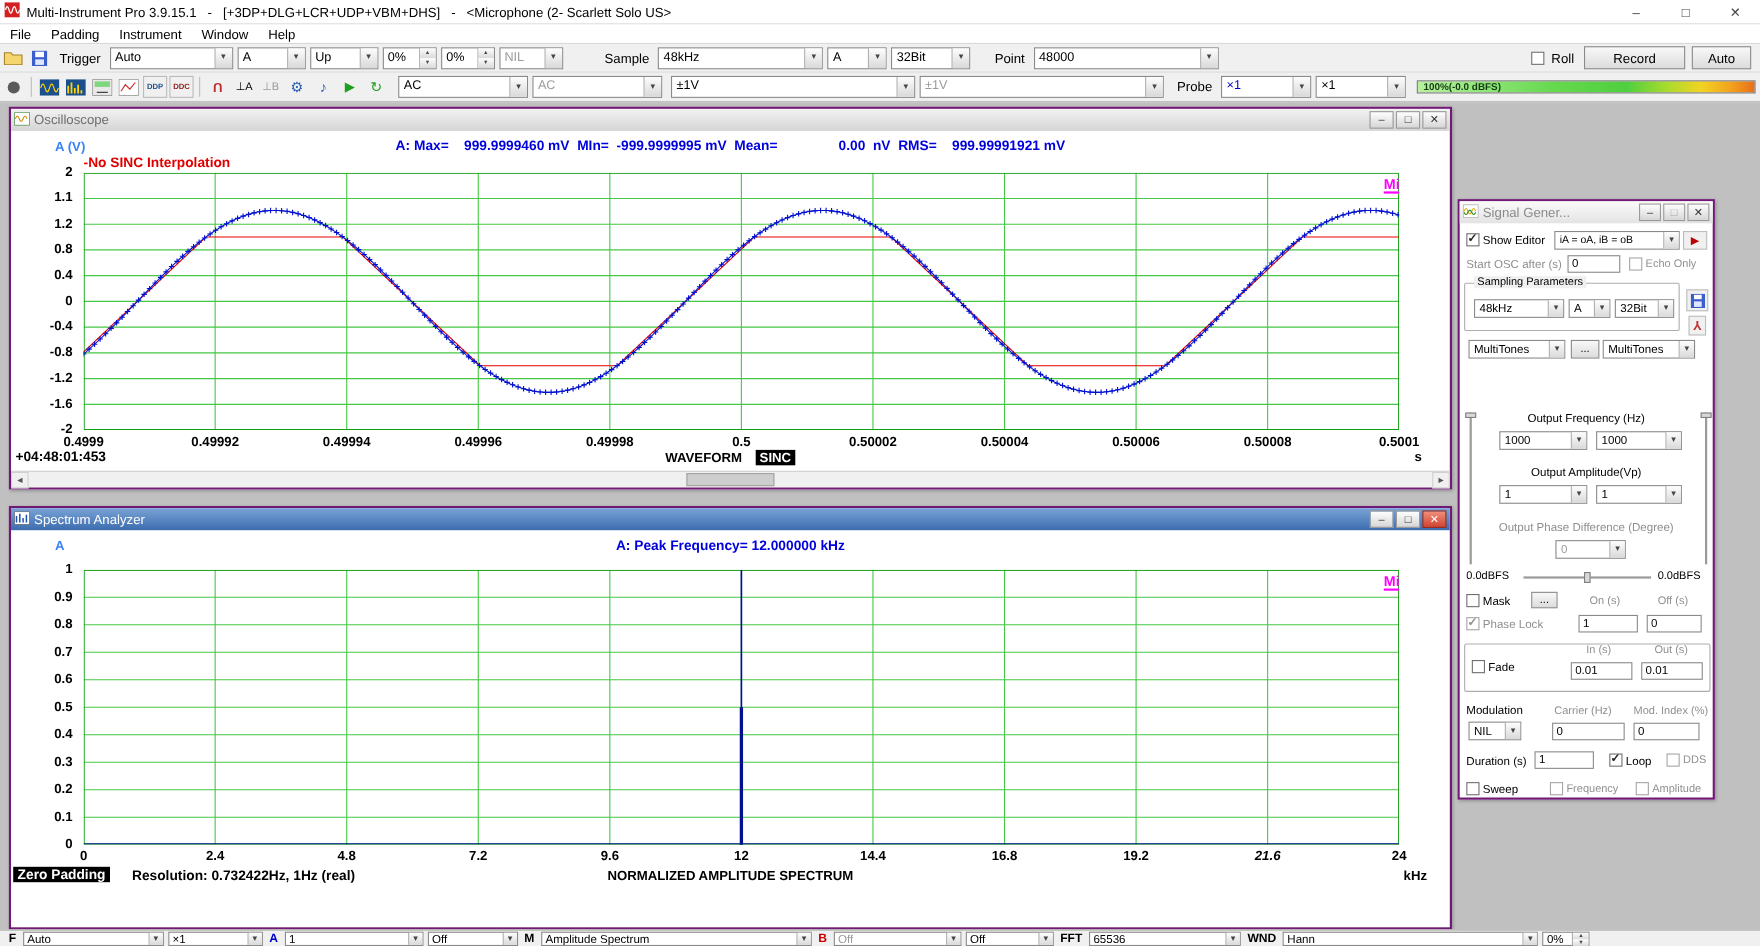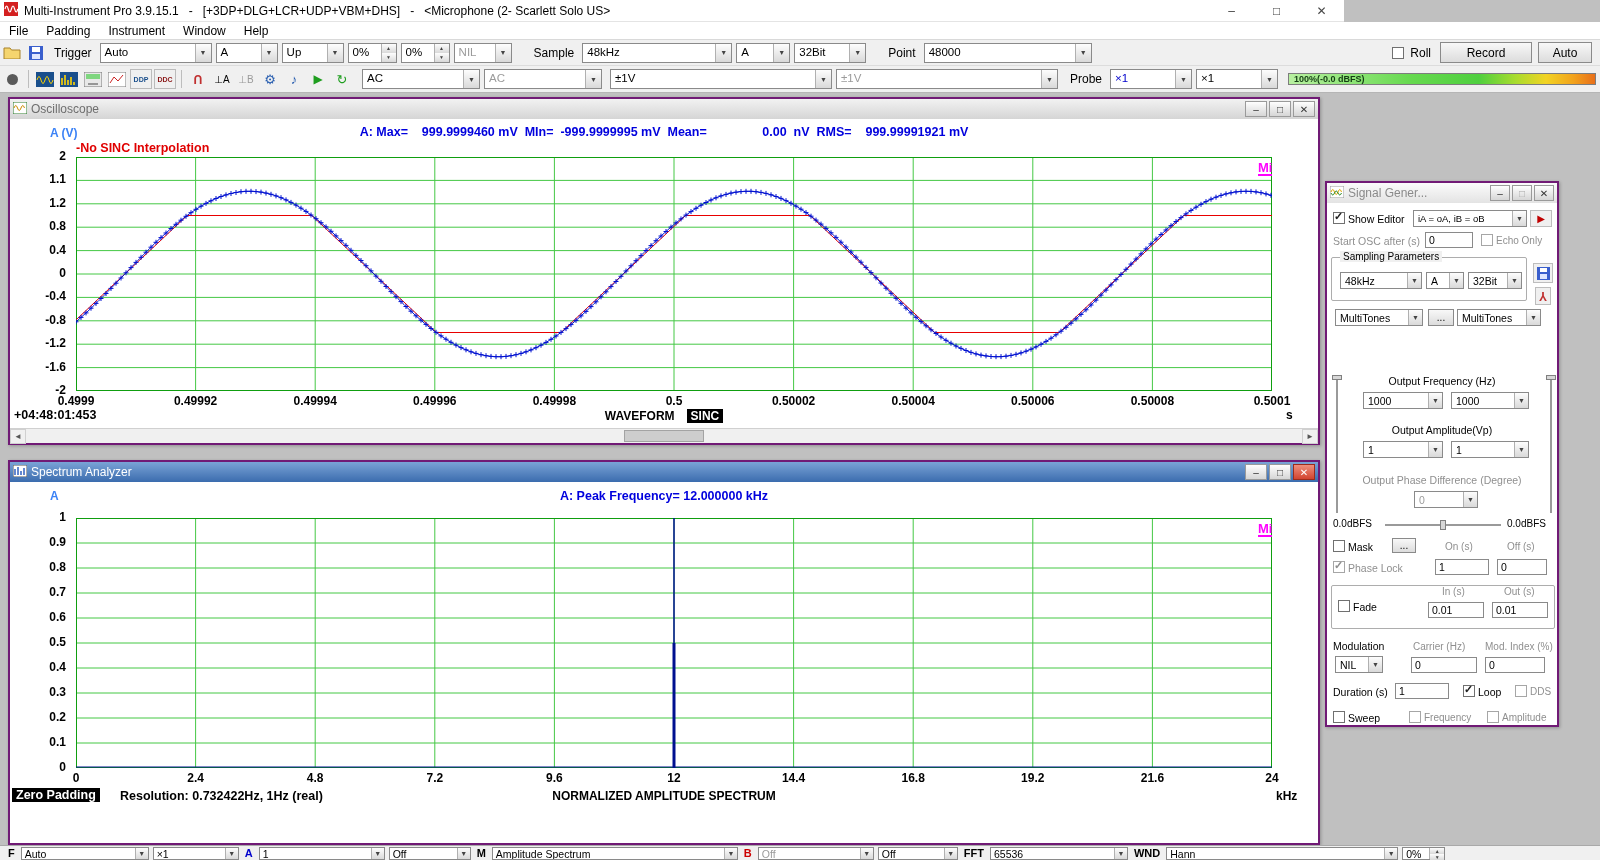--- a/index.html
+++ b/index.html
@@ -3,21 +3,21 @@
 <meta charset="utf-8">
 <style>
 *{margin:0;padding:0;box-sizing:border-box;font-family:"Liberation Sans",sans-serif}
 html,body{width:1600px;height:860px;overflow:hidden}
 body{position:relative;background:#c0c0c0;font-size:12px;color:#000}
 .bold{font-weight:bold}
 .blue{color:#3b82f6}
 .grey{color:#8f8f8f}
 
 
-.titlebar{position:absolute;left:0;top:0;width:1344px;height:22px;background:#fff;display:flex;align-items:center;border-bottom:1px solid #e4e4e4;z-index:30}
+.titlebar{position:absolute;left:0;top:0;width:1600px;height:22px;background:#fff;display:flex;align-items:center;border-bottom:1px solid #e4e4e4;z-index:30}
 .titlebar .appico{margin:0 6px 0 4px}
 .titlebar .ttl{font-size:12px;white-space:pre}
 .capbtns{margin-left:auto;display:flex;height:100%}
 .capbtn{width:45px;display:flex;align-items:center;justify-content:center;color:#444;font-size:12px}
 .menubar{position:absolute;left:0;top:22px;width:1600px;height:18px;background:#fff;display:flex;align-items:center;border-bottom:1px solid #d9d9d9;z-index:30}
 .menubar span{padding:0 9px;font-size:12px}
 .toolbar{position:absolute;left:0;width:1600px;background:#f0f0f0;display:flex;align-items:center;z-index:30}
 #tb1{top:40px;height:26px;border-bottom:1px solid #dcdcdc}
 #tb2{top:66px;height:27px;border-bottom:1px solid #b5b5b5}
 .tlabel{margin:0 6px;font-size:12px;white-space:nowrap}
@@ -147,21 +147,21 @@
       <span class="val">0%</span>
       <span class="ud">
         <span>▲</span>
         <span>▼</span>
       </span>
     </div>
   <div class="combo dis" style="width:58px">
       <span class="txt">NIL</span>
       <span class="btn">▼</span>
     </div>
-  <span class="tlabel" style="margin-left:20px">Sample</span>
+  <span class="tlabel" style="margin-left:36px">Sample</span>
   <div class="combo" style="width:150px">
       <span class="txt">48kHz</span>
       <span class="btn">▼</span>
     </div>
   <div class="combo" style="width:54px">
       <span class="txt">A</span>
       <span class="btn">▼</span>
     </div>
   <div class="combo" style="width:72px">
       <span class="txt">32Bit</span>
@@ -386,21 +386,21 @@
   <div class="xlabels" id="spec-xlabels" style="position:absolute;left:66px;top:309px;width:1196px;height:14px">
       <span style="position: absolute; top: 0px; left: 0px; transform: translateX(-50%);">0</span>
       <span style="position: absolute; top: 0px; left: 119.6px; transform: translateX(-50%);">2.4</span>
       <span style="position: absolute; top: 0px; left: 239.2px; transform: translateX(-50%);">4.8</span>
       <span style="position: absolute; top: 0px; left: 358.8px; transform: translateX(-50%);">7.2</span>
       <span style="position: absolute; top: 0px; left: 478.4px; transform: translateX(-50%);">9.6</span>
       <span style="position: absolute; top: 0px; left: 598px; transform: translateX(-50%);">12</span>
       <span style="position: absolute; top: 0px; left: 717.6px; transform: translateX(-50%);">14.4</span>
       <span style="position: absolute; top: 0px; left: 837.2px; transform: translateX(-50%);">16.8</span>
       <span style="position: absolute; top: 0px; left: 956.8px; transform: translateX(-50%);">19.2</span>
-      <span style="position: absolute; top: 0px; left: 1076.4px; transform: translateX(-50%);">21.6</span>
+      <span style="position: absolute; top: 0px; left: 1076.4px; transform: translateX(-50%); font-style: italic;">21.6</span>
       <span style="position: absolute; top: 0px; left: 1196px; transform: translateX(-50%);">24</span>
     </div>
   <div class="badge" style="position:absolute;left:2px;top:326px;font-size:12.5px">Zero Padding</div>
   <div class="bold" style="position:absolute;left:110px;top:327px;font-size:12.5px">Resolution: 0.732422Hz, 1Hz (real)</div>
   <div class="bold" style="position:absolute;left:0;right:0;top:327px;text-align:center">NORMALIZED AMPLITUDE SPECTRUM</div>
   <div class="bold" style="position:absolute;left:1266px;top:327px">kHz</div>
 </div>
 
 <div class="win" id="siggen" style="left:1325px;top:181px;width:234px;height:546px">
   <div class="win-tb">

